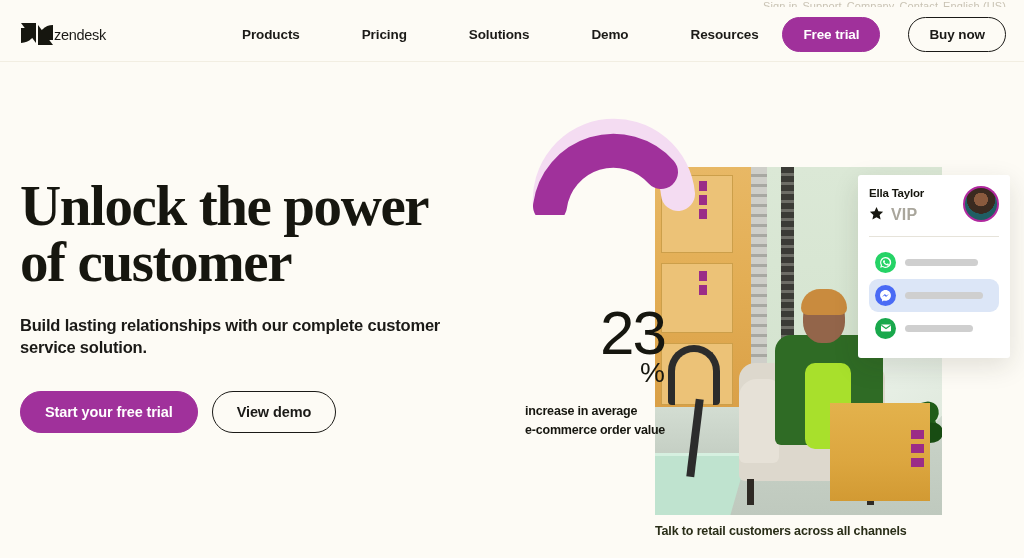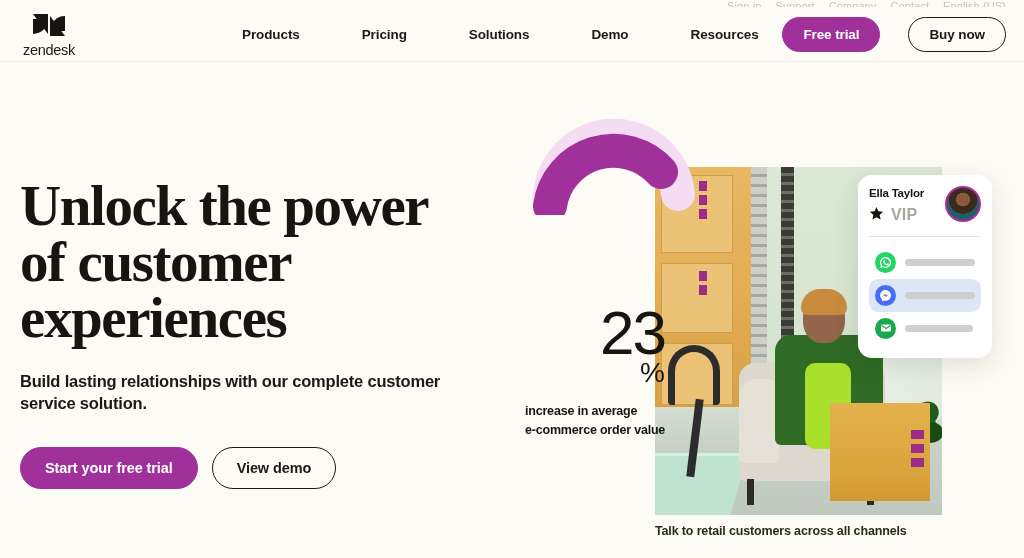--- a/index.html
+++ b/index.html
@@ -9,34 +9,34 @@
     font-family:"Liberation Sans", sans-serif;
     background:#FDFBF5;
     color:#1B1A17;
     -webkit-font-smoothing:antialiased;
   }
 
   
   .utility-bar{
     position:absolute; top:0; left:0; width:1024px; height:7px;
     display:flex; justify-content:flex-end; align-items:flex-end;
-    gap:14px; padding-right:18px; overflow:hidden;
+    gap:5px; padding-right:18px; overflow:hidden;
     font-size:11px; color:#c9c3b4; letter-spacing:.1px;
     pointer-events:none;
   }
   .utility-bar span{ white-space:nowrap; transform:translateY(5px); }
 
   
   .navbar{
     position:absolute; top:7px; left:0; width:1024px; height:55px;
     display:flex; align-items:center; background:#FDFBF5;
     border-bottom:1px solid #F2EEE2;
   }
   .logo{
-    display:flex; flex-direction:column; align-items:center;
+    display:flex; flex-direction:row; align-items:center;
     margin-left:20px; width:58px; cursor:pointer;
   }
   .logo svg{ display:block; }
   .logo-word{
     font-size:14.5px; font-weight:400; letter-spacing:-.3px;
     color:#17494D; margin-top:2px; color:#1B1A17;
   }
   .nav-links{
     display:flex; align-items:center; gap:8px; margin-left:164px;
   }
@@ -211,22 +211,22 @@
   }
 
   .media-caption{
     position:absolute; left:655px; top:462px; width:340px;
     font-size:12.5px; font-weight:700; letter-spacing:-.15px;
     color:#2A2E18; white-space:nowrap;
   }
 
   
   .chat-card{
-    position:absolute; left:858px; top:113px; width:134px;
-    background:#fff; border-radius:14px; z-index:9;
+    position:absolute; left:858px; top:113px; width:152px;
+    background:#fff; border-radius:3px; z-index:9;
     box-shadow:0 8px 26px rgba(40,35,20,.13);
     padding:12px 11px 13px 11px;
   }
   .chat-name{
     font-size:11.5px; font-weight:700; letter-spacing:-.2px;
     color:#16160F; line-height:1.2;
   }
   .chat-meta{
     display:flex; align-items:center; gap:7px; margin-top:5px;
   }
@@ -298,21 +298,20 @@
     <button class="btn btn-outline">Buy now</button>
   </div>
 </header>
 
 <section class="hero">
 
   <div class="hero-copy">
     <h1 class="hero-title">
       <div>Unlock the power</div>
       <div>of customer</div>
-      <div>experiences</div>
     </h1>
     <p class="hero-sub">Build lasting relationships with our complete customer service solution.</p>
     <div class="hero-buttons">
       <button class="btn btn-primary">Start your free trial</button>
       <button class="btn btn-outline">View demo</button>
     </div>
   </div>
 
   <svg class="gauge" viewBox="0 0 170 105">
     <path d="M22 96 A64 64 0 0 1 150 84" fill="none" stroke="#F4DCF2" stroke-width="34" stroke-linecap="round"></path>

